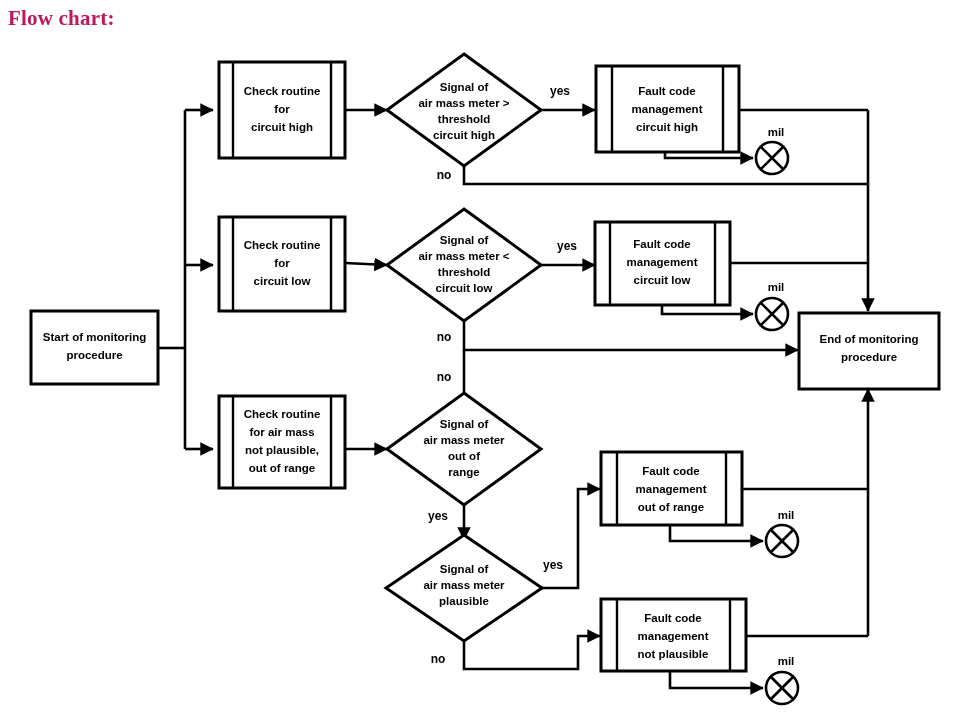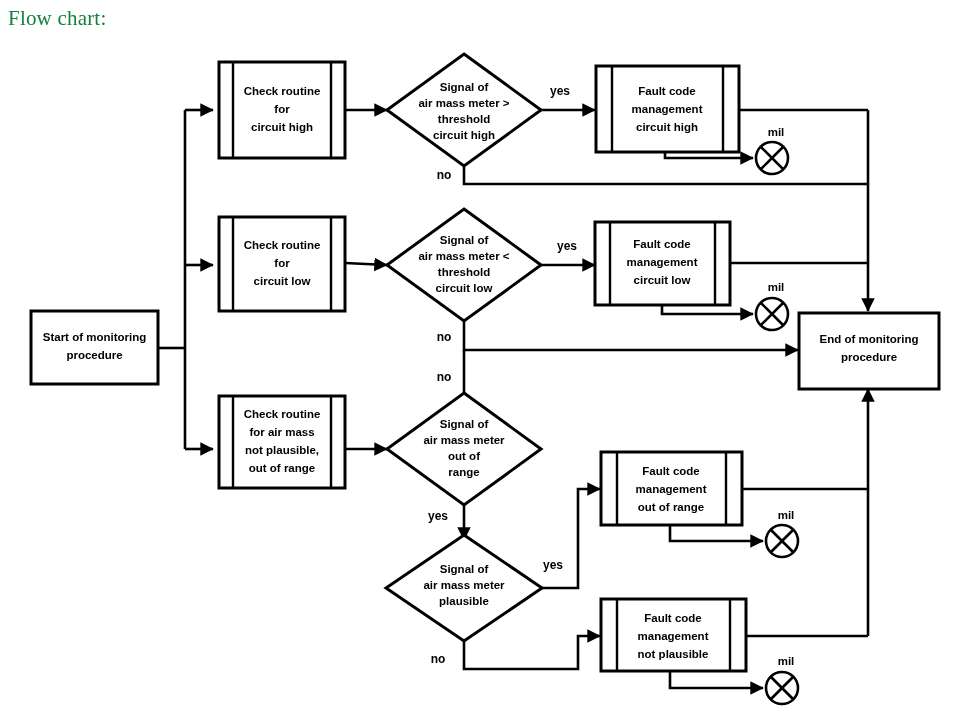--- a/index.html
+++ b/index.html
@@ -19,24 +19,24 @@
     position: relative;
     width: 960px;
     height: 712px;
     background: #ffffff;
   }
   #page-title {
     position: absolute;
     left: 8px;
     top: 6px;
     font-family: "Liberation Serif", serif;
-    font-weight: normal;
+    font-weight: bold;
     font-size: 21px;
     letter-spacing: 0.2px;
-    color: #15803d;
+    color: #be185d;
     white-space: nowrap;
   }
   #chart-svg {
     position: absolute;
     left: 0;
     top: 0;
     width: 960px;
     height: 712px;
   }
   .node-shape {

